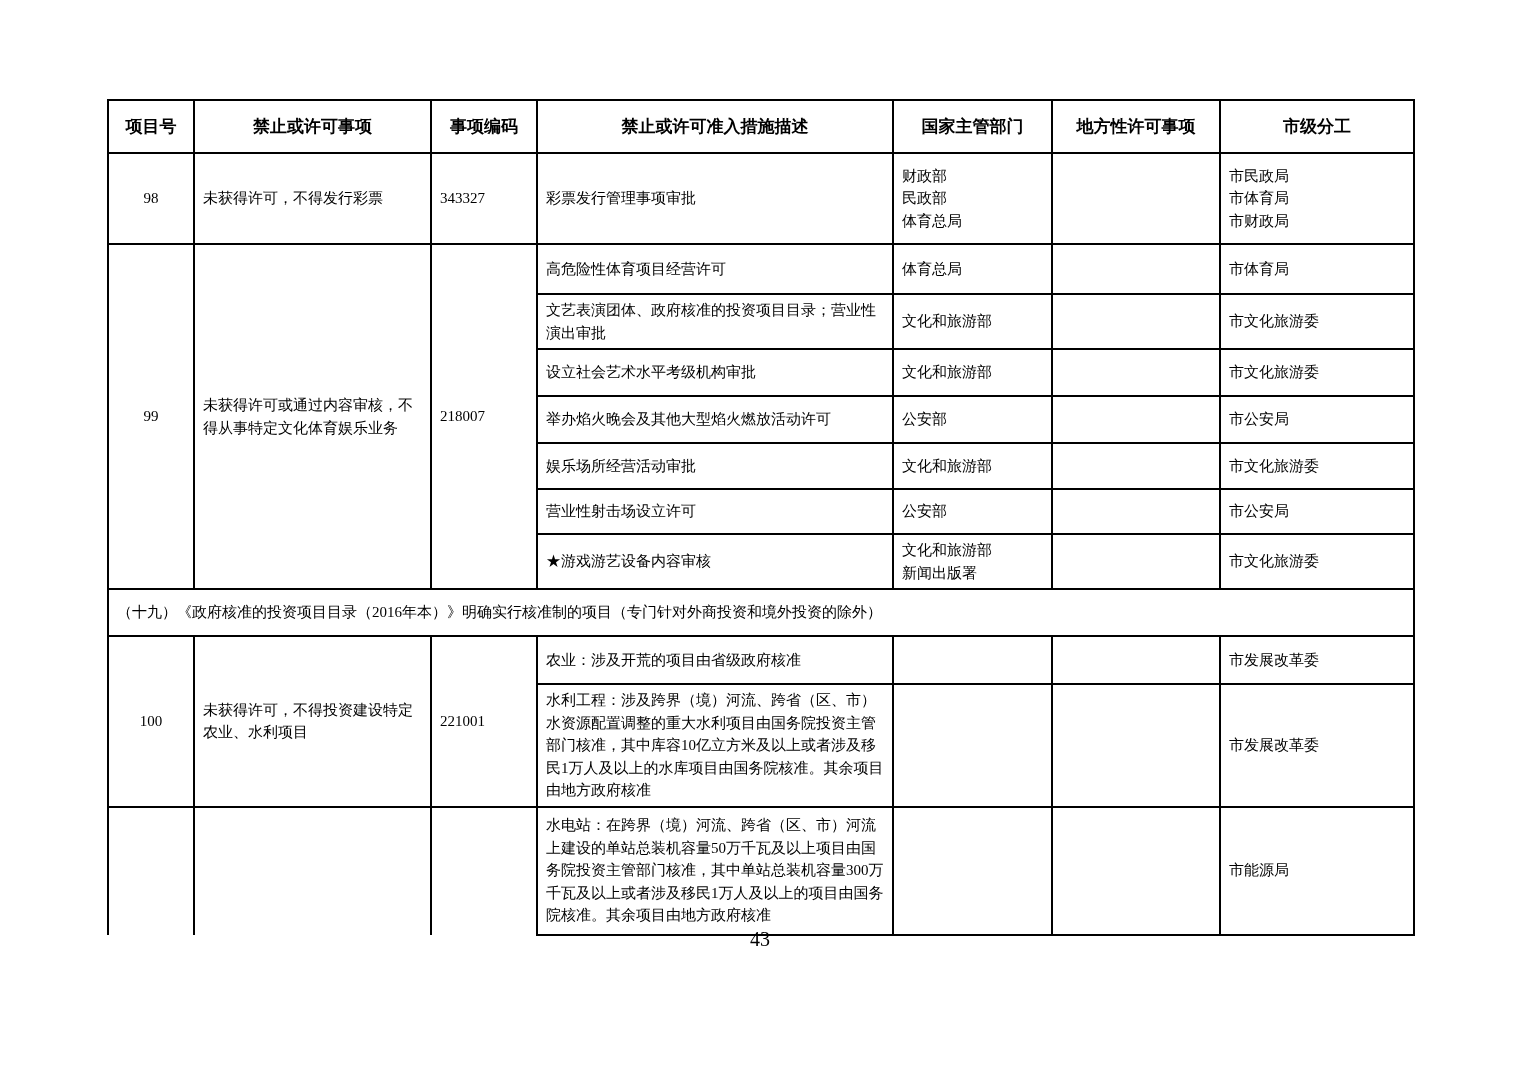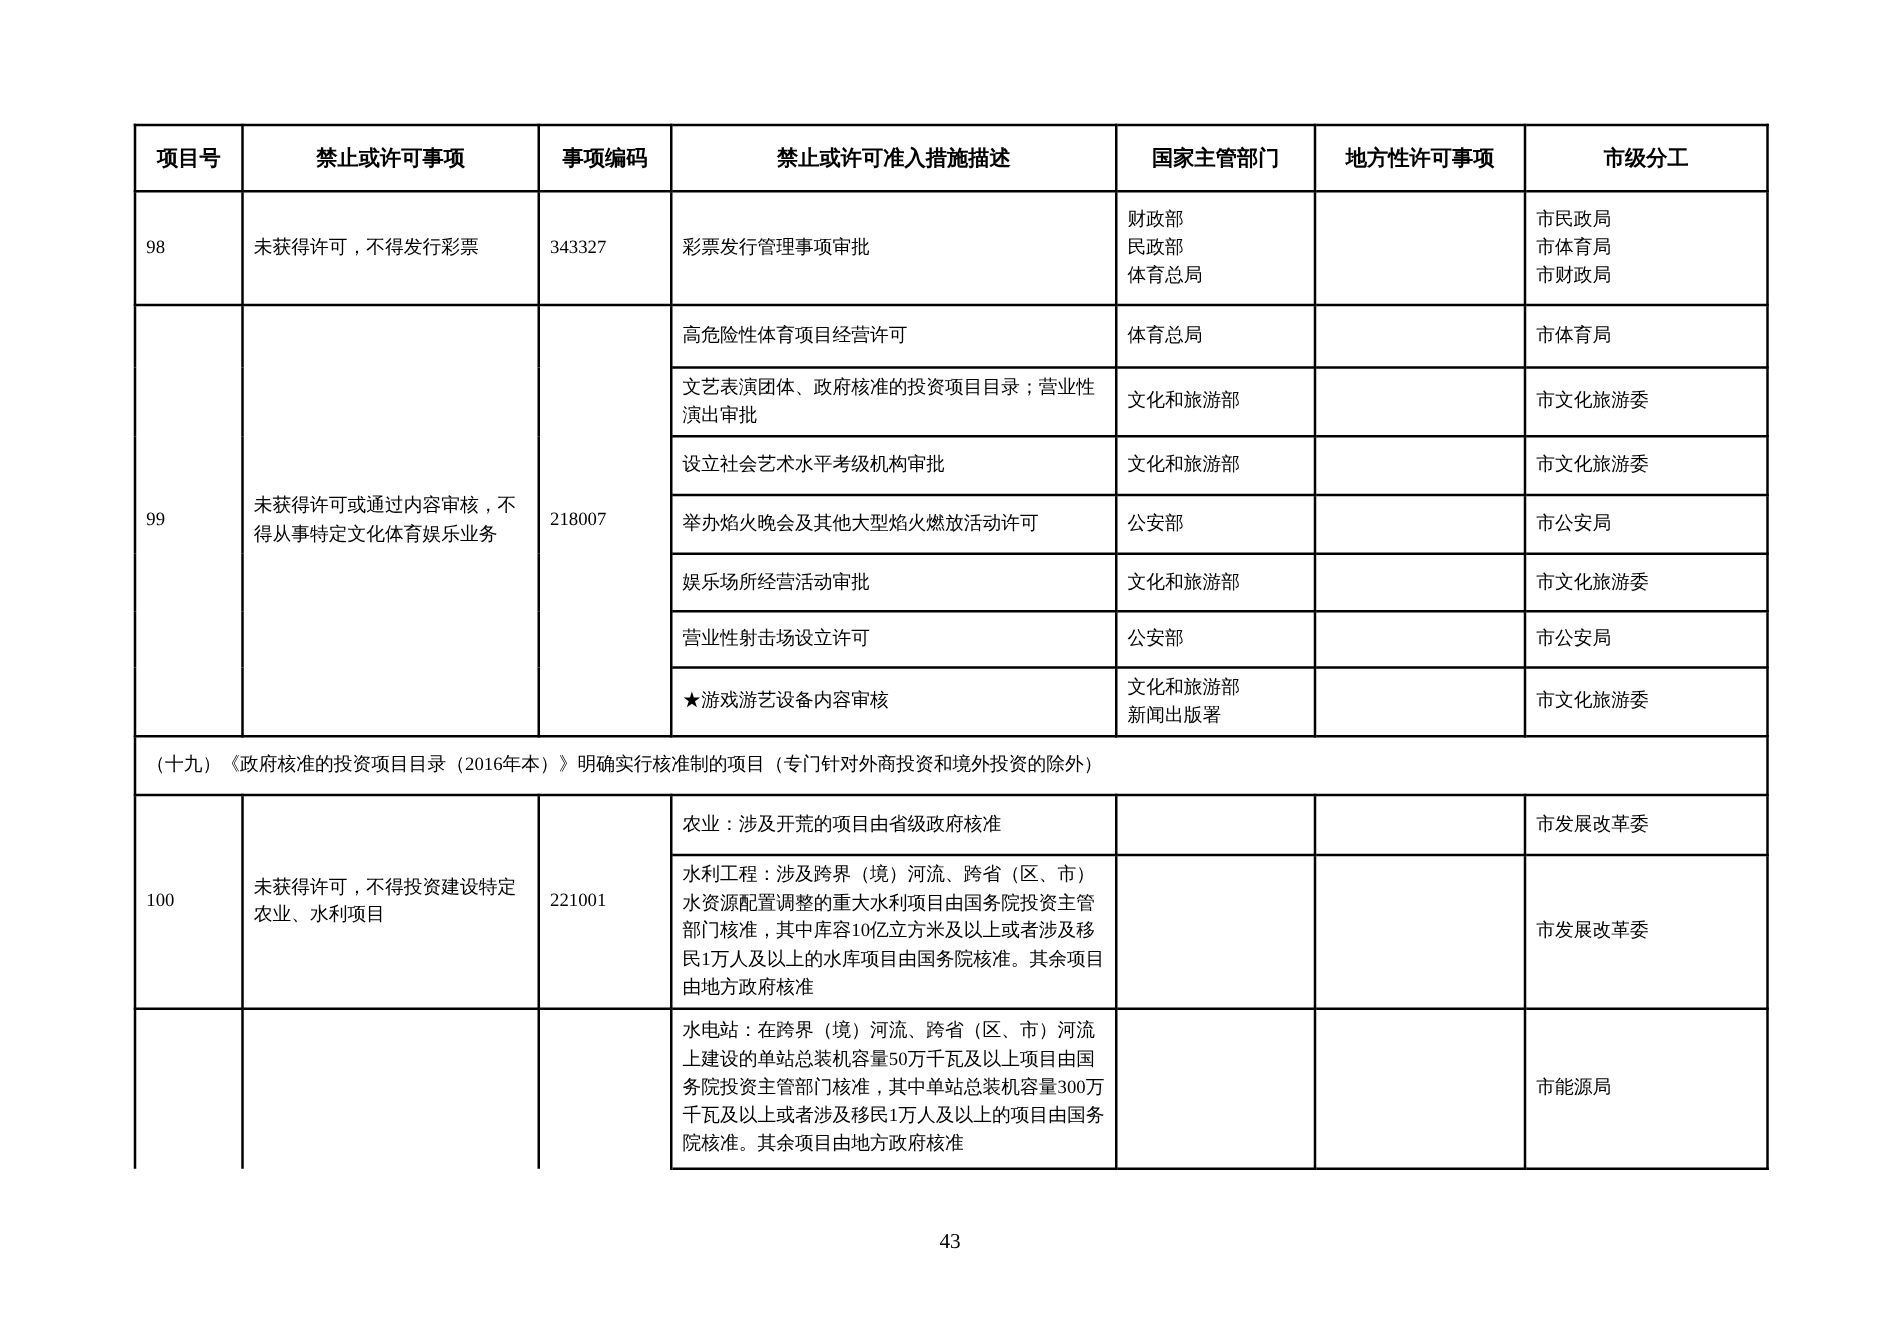--- a/index.html
+++ b/index.html
@@ -26,36 +26,36 @@
     padding:4px 8px 4px 8px;
     word-break:break-all;
   }
   .doc-table th{
     font-size:17px;
     font-weight:bold;
     text-align:center;
     white-space:normal;
     padding:4px 2px;
   }
-  .c-id{font-size:16px;padding:4px 2px;margin-top:19px;}
+  .c-id{text-align:center;font-size:16px;padding:4px 2px;margin-top:19px;}
   .c-item{font-size:15.5px;padding:4px 6px 4px 10px;}
   .c-code{font-size:15.5px;padding:4px 2px 4px 5px;}
   .c-measure{padding:4px 9px;}
   .c-nat,.c-loc,.c-mun{padding:4px 6px 4px 9px;}
   .section-cell{
     font-weight:normal;
     font-size:16.5px;
     white-space:normal;
     padding:4px 8px;
   }
   .open{border-bottom:none !important;}
   .page-number{
-    position:absolute;left:0;top:983px;width:1520px;
+    position:absolute;left:0;top:928px;width:1520px;
     text-align:center;
-    font-size:17px;
+    font-size:20px;
   }
 </style>
 </head>
 <body>
 
 <div class="page">
 
   <table class="doc-table">
     <colgroup>
       <col style="width:86px">

